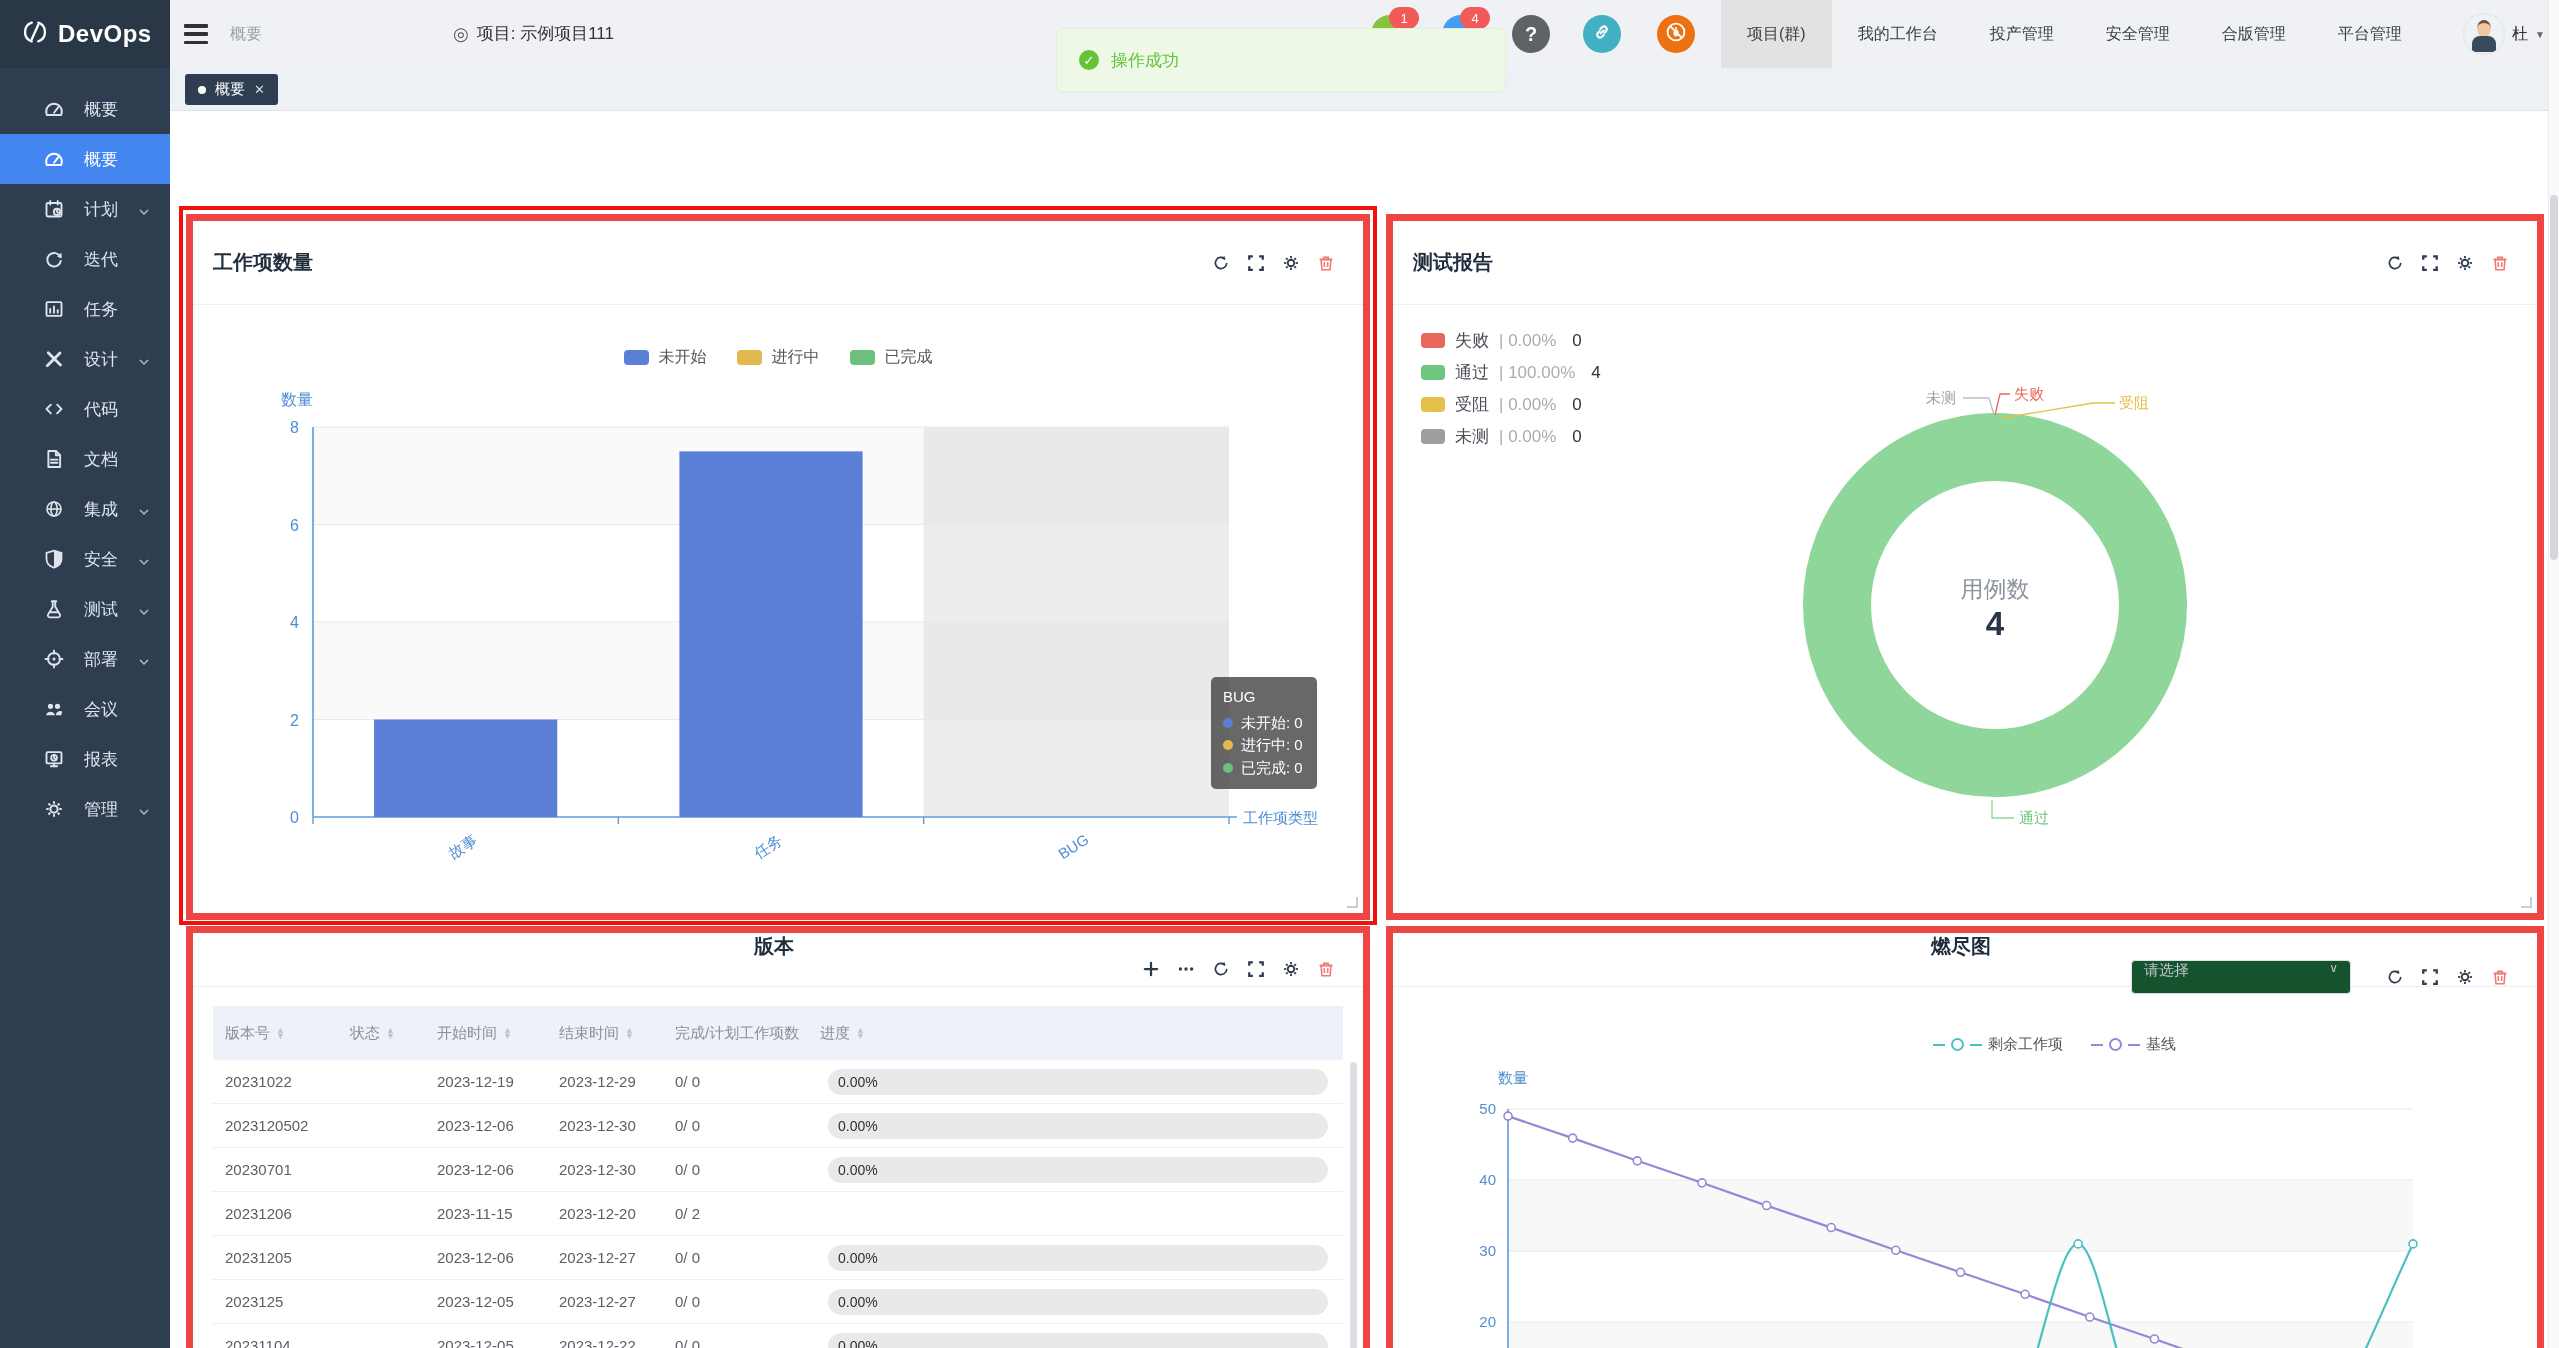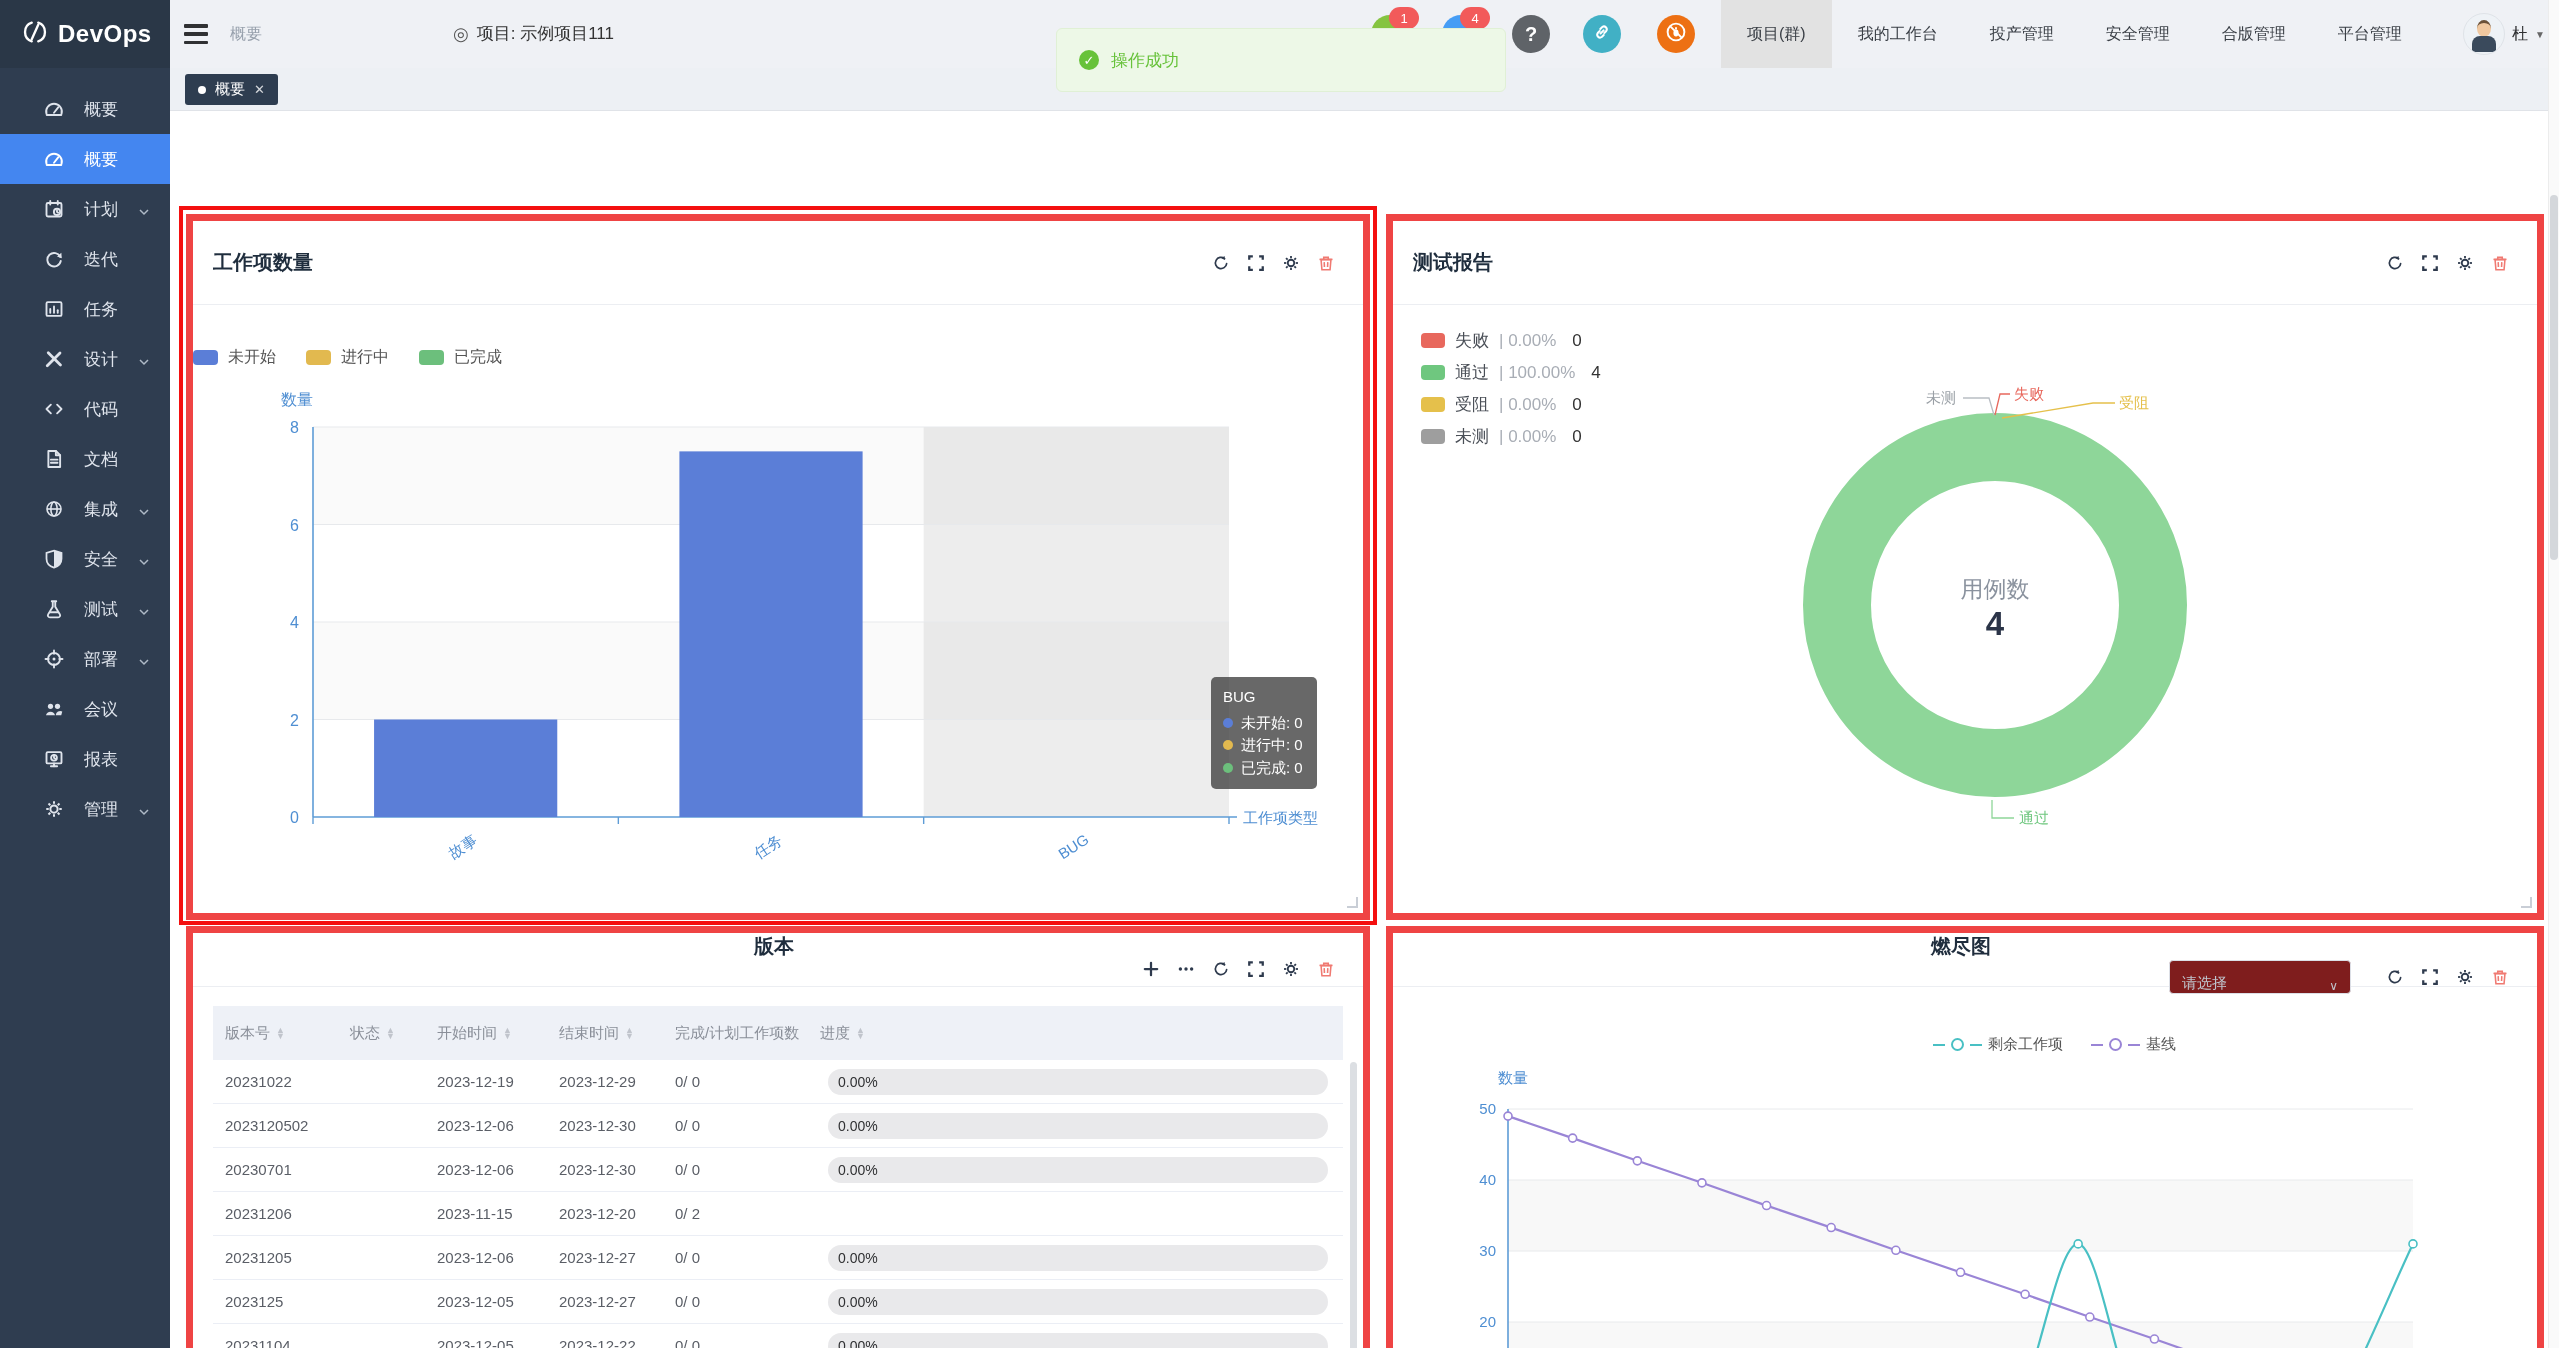--- a/index.html
+++ b/index.html
@@ -53,21 +53,21 @@
   .card-title{font-size:20px;font-weight:bold;color:#1f2d3d;}
   .actions{margin-left:auto;display:flex;gap:17px;align-items:center;}
   .act{width:18px;height:18px;cursor:pointer;color:#2e3a4d;display:flex;align-items:center;justify-content:center;}
   .act svg{width:18px;height:18px;}
   .act.red{color:#f07a72;}
   .card-body{position:absolute;left:0;right:0;bottom:0;overflow:hidden;}
   .resize-corner{position:absolute;right:5px;bottom:5px;width:9px;height:9px;border-right:2px solid #c9ced6;border-bottom:2px solid #c9ced6;}
   
   .red-annot{position:absolute;left:179px;top:206px;width:1198px;height:719px;border:4px solid #f40f0f;z-index:10;pointer-events:none;box-sizing:border-box;}
   
-  .bar-legend{position:absolute;top:42px;left:0;right:0;display:flex;gap:30px;}
+  .bar-legend{position:absolute;top:42px;left:0;right:0;display:flex;justify-content:center;gap:30px;}
   .bl-item{display:flex;align-items:center;gap:10px;font-size:16px;color:#555;cursor:pointer;}
   .bl-sw{width:25px;height:15px;border-radius:4px;}
   .pie-legend{position:absolute;left:28px;top:24px;display:flex;flex-direction:column;gap:9px;}
   .pl-item{display:flex;align-items:center;gap:10px;font-size:17px;cursor:pointer;}
   .pl-sw{width:24px;height:15px;border-radius:4px;}
   .pl-nm{color:#4a4f57;}
   .pl-sep{color:#a8adb5;}
   .pl-cnt{color:#333;margin-left:6px;}
   .ln-legend{position:absolute;left:540px;top:48px;display:flex;gap:28px;}
   .ll-item{display:flex;align-items:center;gap:6px;font-size:15px;color:#555;cursor:pointer;}
@@ -83,22 +83,22 @@
   .vhead{display:flex;align-items:center;background:#eef1f7;height:54px;font-size:15px;color:#8a8f99;}
   .vrow{display:flex;align-items:center;height:43px;border-bottom:1px solid #ebeef5;font-size:15px;color:#5a5e66;cursor:pointer;}
   .vc{box-sizing:border-box;padding-left:12px;display:flex;align-items:center;gap:6px;}
   .c0{width:125px;} .c1{width:87px;} .c2{width:122px;} .c3{width:116px;} .c4{width:145px;} .c5{flex:1;}
   .sorter{display:flex;flex-direction:column;line-height:6px;font-size:9px;color:#c0c4cc;}
   .ptrack{width:500px;height:26px;border-radius:13px;background:#e9e9eb;overflow:hidden;position:relative;margin-left:8px;}
   .pfill{position:absolute;left:0;top:0;bottom:0;border-radius:13px;}
   .plabel{position:absolute;left:10px;top:0;line-height:26px;font-size:14px;color:#303133;z-index:2;}
   .tbl-scroll{position:absolute;right:6px;top:75px;width:7px;height:330px;background:#dcdfe3;border-radius:4px;}
   
-  .select{width:182px;height:34px;border:1px solid #dcdfe6;border-radius:4px;background:#7f1d1d;display:flex;
-          align-items:flex-end;padding:0 12px;box-sizing:border-box;margin-right:18px;cursor:pointer;}
+  .select{width:220px;height:34px;border:1px solid #dcdfe6;border-radius:4px;background:#14532d;display:flex;
+          align-items:flex-start;padding:0 12px;box-sizing:border-box;margin-right:18px;cursor:pointer;}
   .select .ph{color:#bfc4cc;font-size:15px;flex:1;}
   .select .sv{color:#c0c4cc;font-size:12px;}
   
   .pagebar{position:absolute;right:0;top:0;width:10px;height:1348px;background:#fafafa;border-left:1px solid #ececec;z-index:40;}
   .pagethumb{position:absolute;right:1px;top:195px;width:8px;height:365px;background:#d4d7db;border-radius:4px;cursor:pointer;}
   svg text{font-family:"Liberation Sans","DejaVu Sans",sans-serif;}
 </style>
 </head>
 <body>
 

